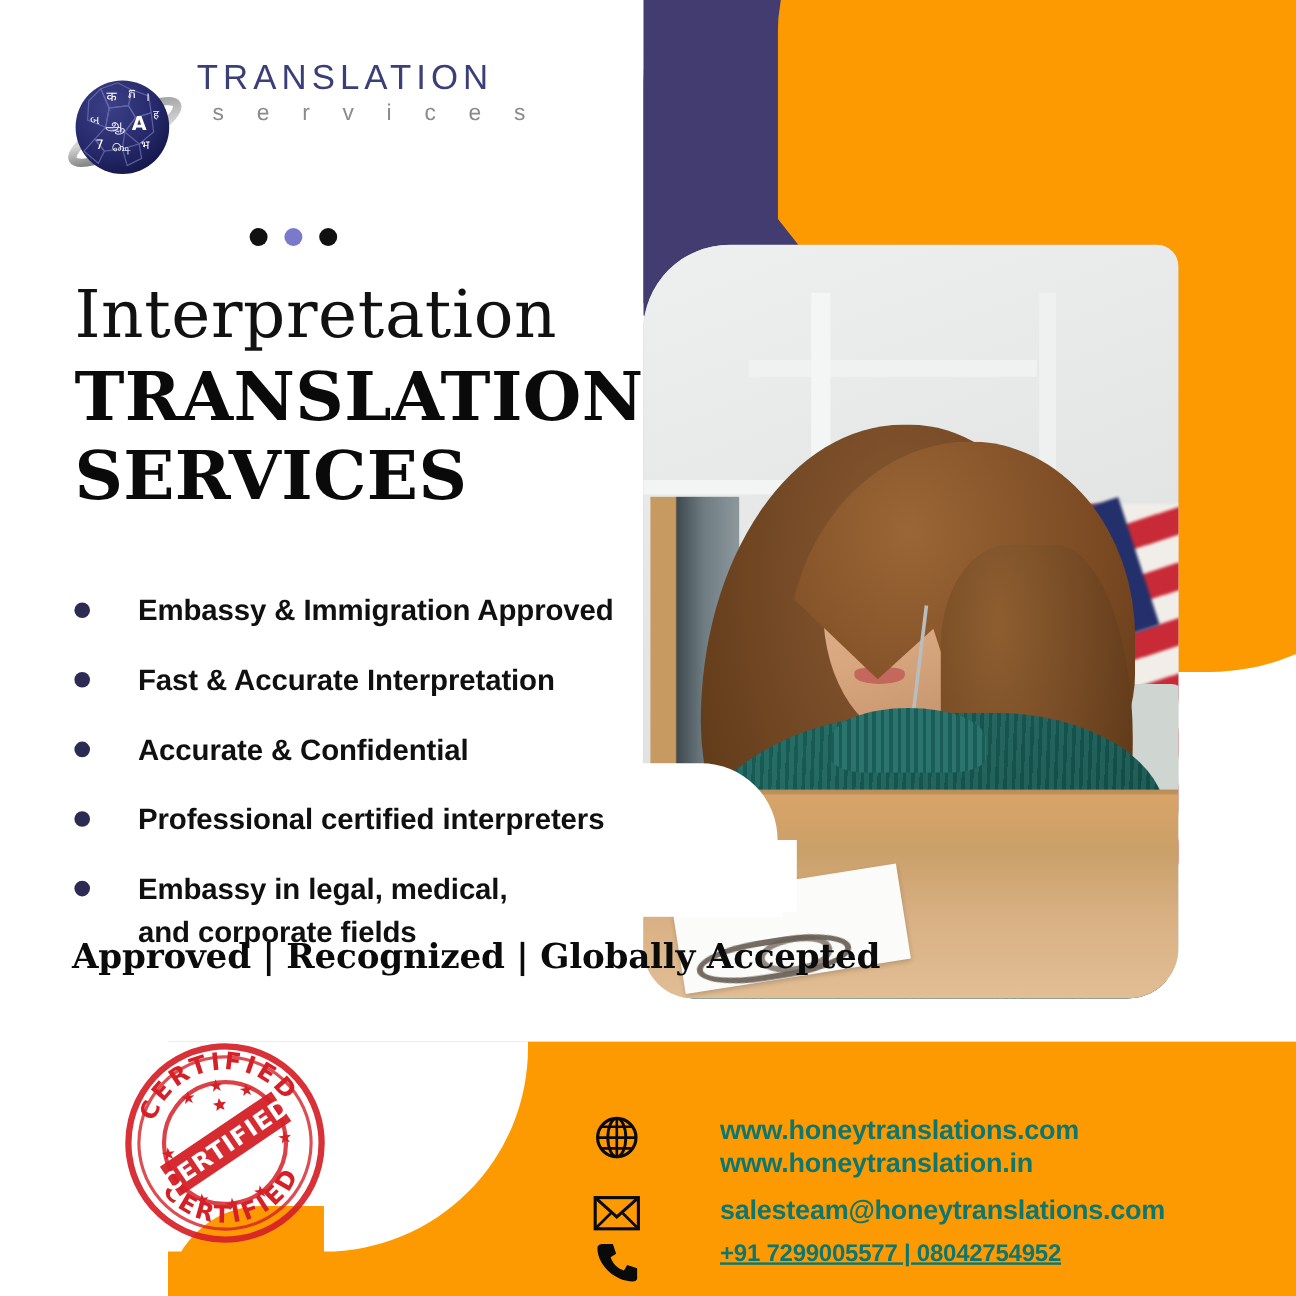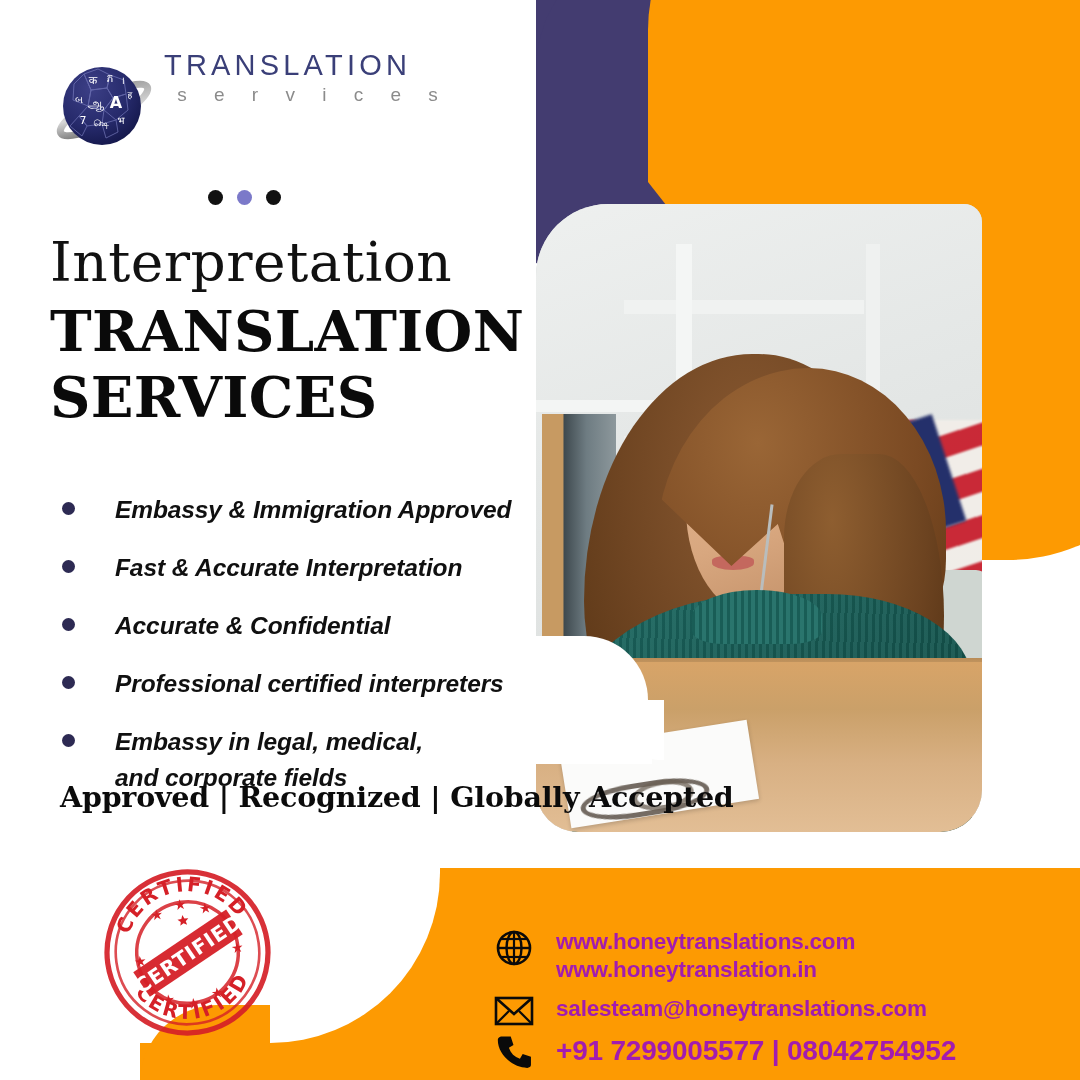--- a/index.html
+++ b/index.html
@@ -237,34 +237,34 @@
   }
   #brand-sub2{
     font-family:"Liberation Sans", sans-serif;
     font-size:19px;color:#8b8b8b;letter-spacing:11px;
     margin-top:4px;text-align:center;padding-left:8px;
   }
   #logo-dots{position:absolute;left:208px;top:190px;display:flex;gap:14px;}
   #logo-dots span{width:15px;height:15px;border-radius:50%;display:block;}
 
   
-  #headline{position:absolute;left:50px;top:234px;width:470px;}
+  #headline{position:absolute;left:62px;top:234px;width:470px;}
   #headline-script{
     font-family:"DejaVu Serif", serif;
     font-size:55px;font-weight:400;color:#111111;
     line-height:1.05;letter-spacing:.5px;
   }
   #headline-bold{
     font-family:"DejaVu Serif", serif;
     font-size:56px;font-weight:700;color:#0a0a0a;
     line-height:1.18;margin-top:6px;letter-spacing:.3px;
   }
 
   
-  #bullets{position:absolute;left:50px;top:492px;width:500px;font-style:italic;}
+  #bullets{position:absolute;left:50px;top:492px;width:500px;}
   .bullet-row{display:flex;align-items:flex-start;margin-bottom:22px;}
   .bullet-dot{
     width:13px;height:13px;border-radius:50%;background:#2d2a53;
     margin:10px 40px 0 12px;flex:0 0 auto;
   }
   .bullet-text{
     font-family:"Liberation Sans", sans-serif;
     font-size:24.5px;font-weight:700;color:#101010;
     line-height:1.47;letter-spacing:-.1px;
   }
@@ -287,27 +287,27 @@
   #reach-title{
     position:absolute;left:612px;top:882px;
     font-family:"DejaVu Serif", serif;
     font-size:31px;font-weight:700;color:#0a0a0a;
     letter-spacing:-.3px;
   }
   .contact-row{position:absolute;display:flex;align-items:flex-start;}
   .contact-icon{flex:0 0 auto;margin-right:22px;}
   .contact-text{
     font-family:"Liberation Sans", sans-serif;
-    font-size:22.5px;font-weight:700;color:#a21caf;
-    line-height:1.25;letter-spacing:-.2px;
+    font-size:22.5px;font-weight:700;color:#0f766e;
+    line-height:1.25;letter-spacing:-.2px;margin-left:44px;
   }
   #row-web{left:494px;top:928px;}
   #row-mail{left:494px;top:995px;}
   #row-phone{left:494px;top:1033px;}
-  #row-phone .contact-text{font-size:28px;}
+  #row-phone .contact-text{font-size:20px;text-decoration:underline;}
 </style>
 </head>
 <body>
 
 <div id="poster">
 
   <div class="shape" id="purple-shape"></div>
   <div class="shape" id="purple-shape-inner"></div>
   <div class="shape" id="orange-shape"></div>
 

